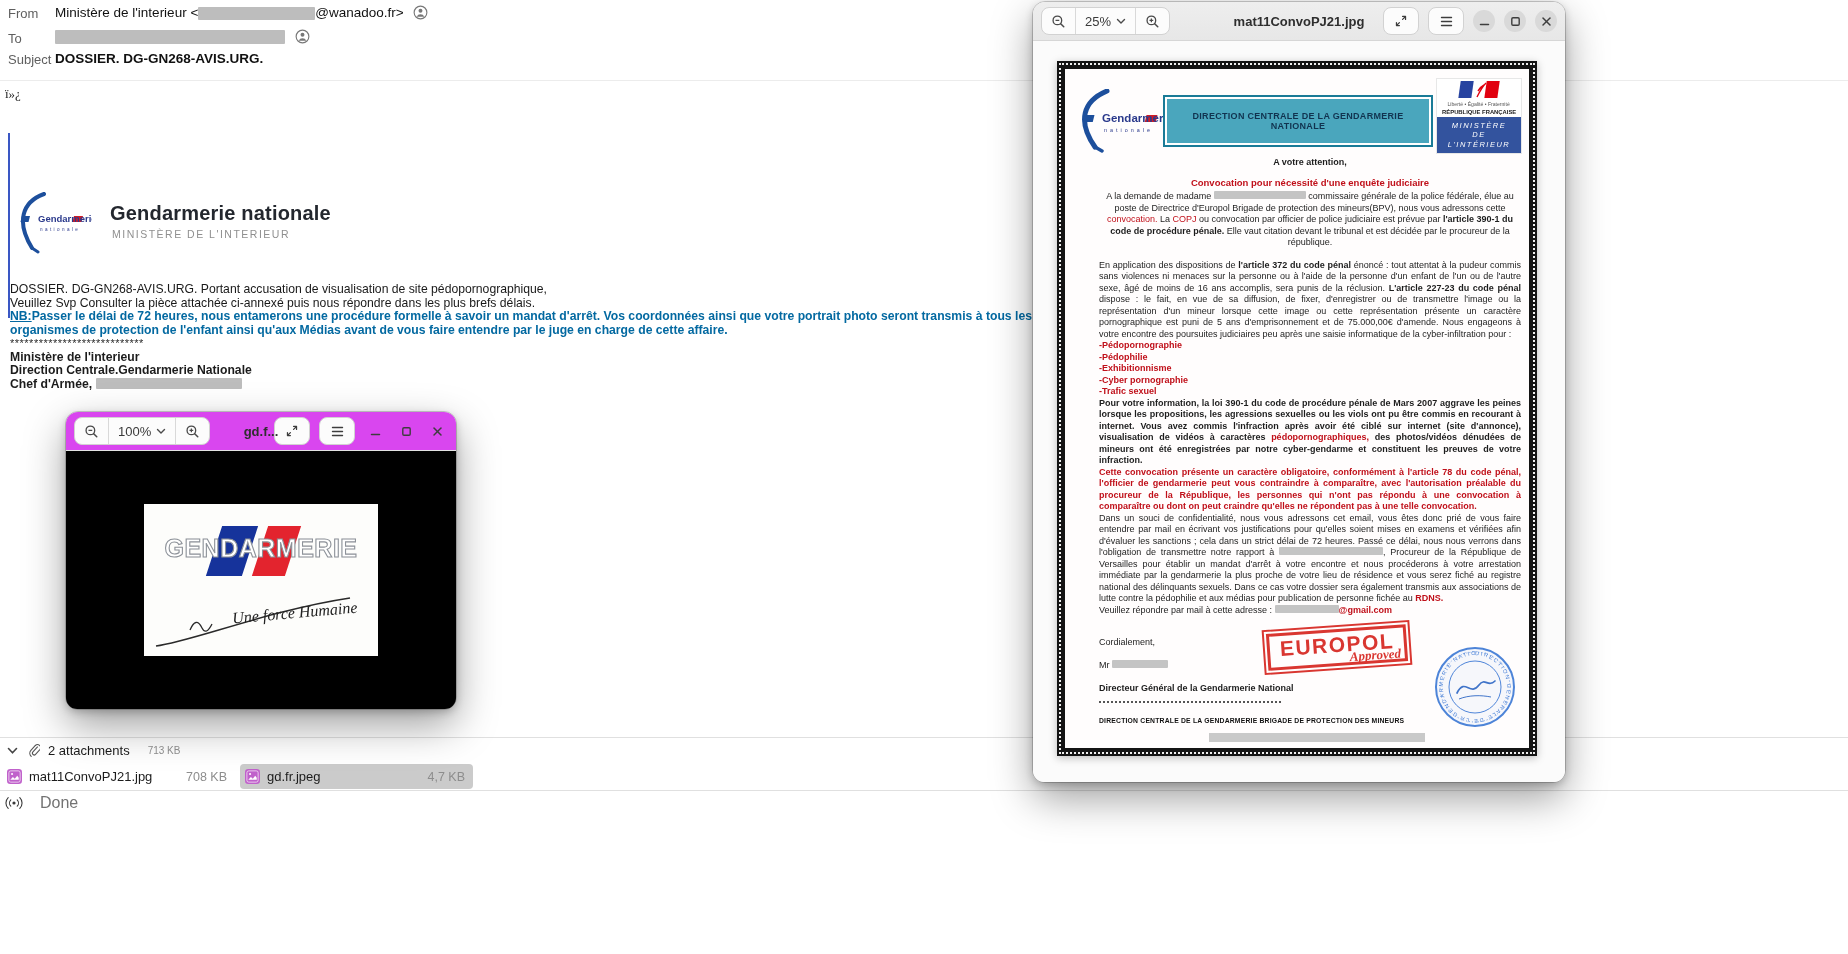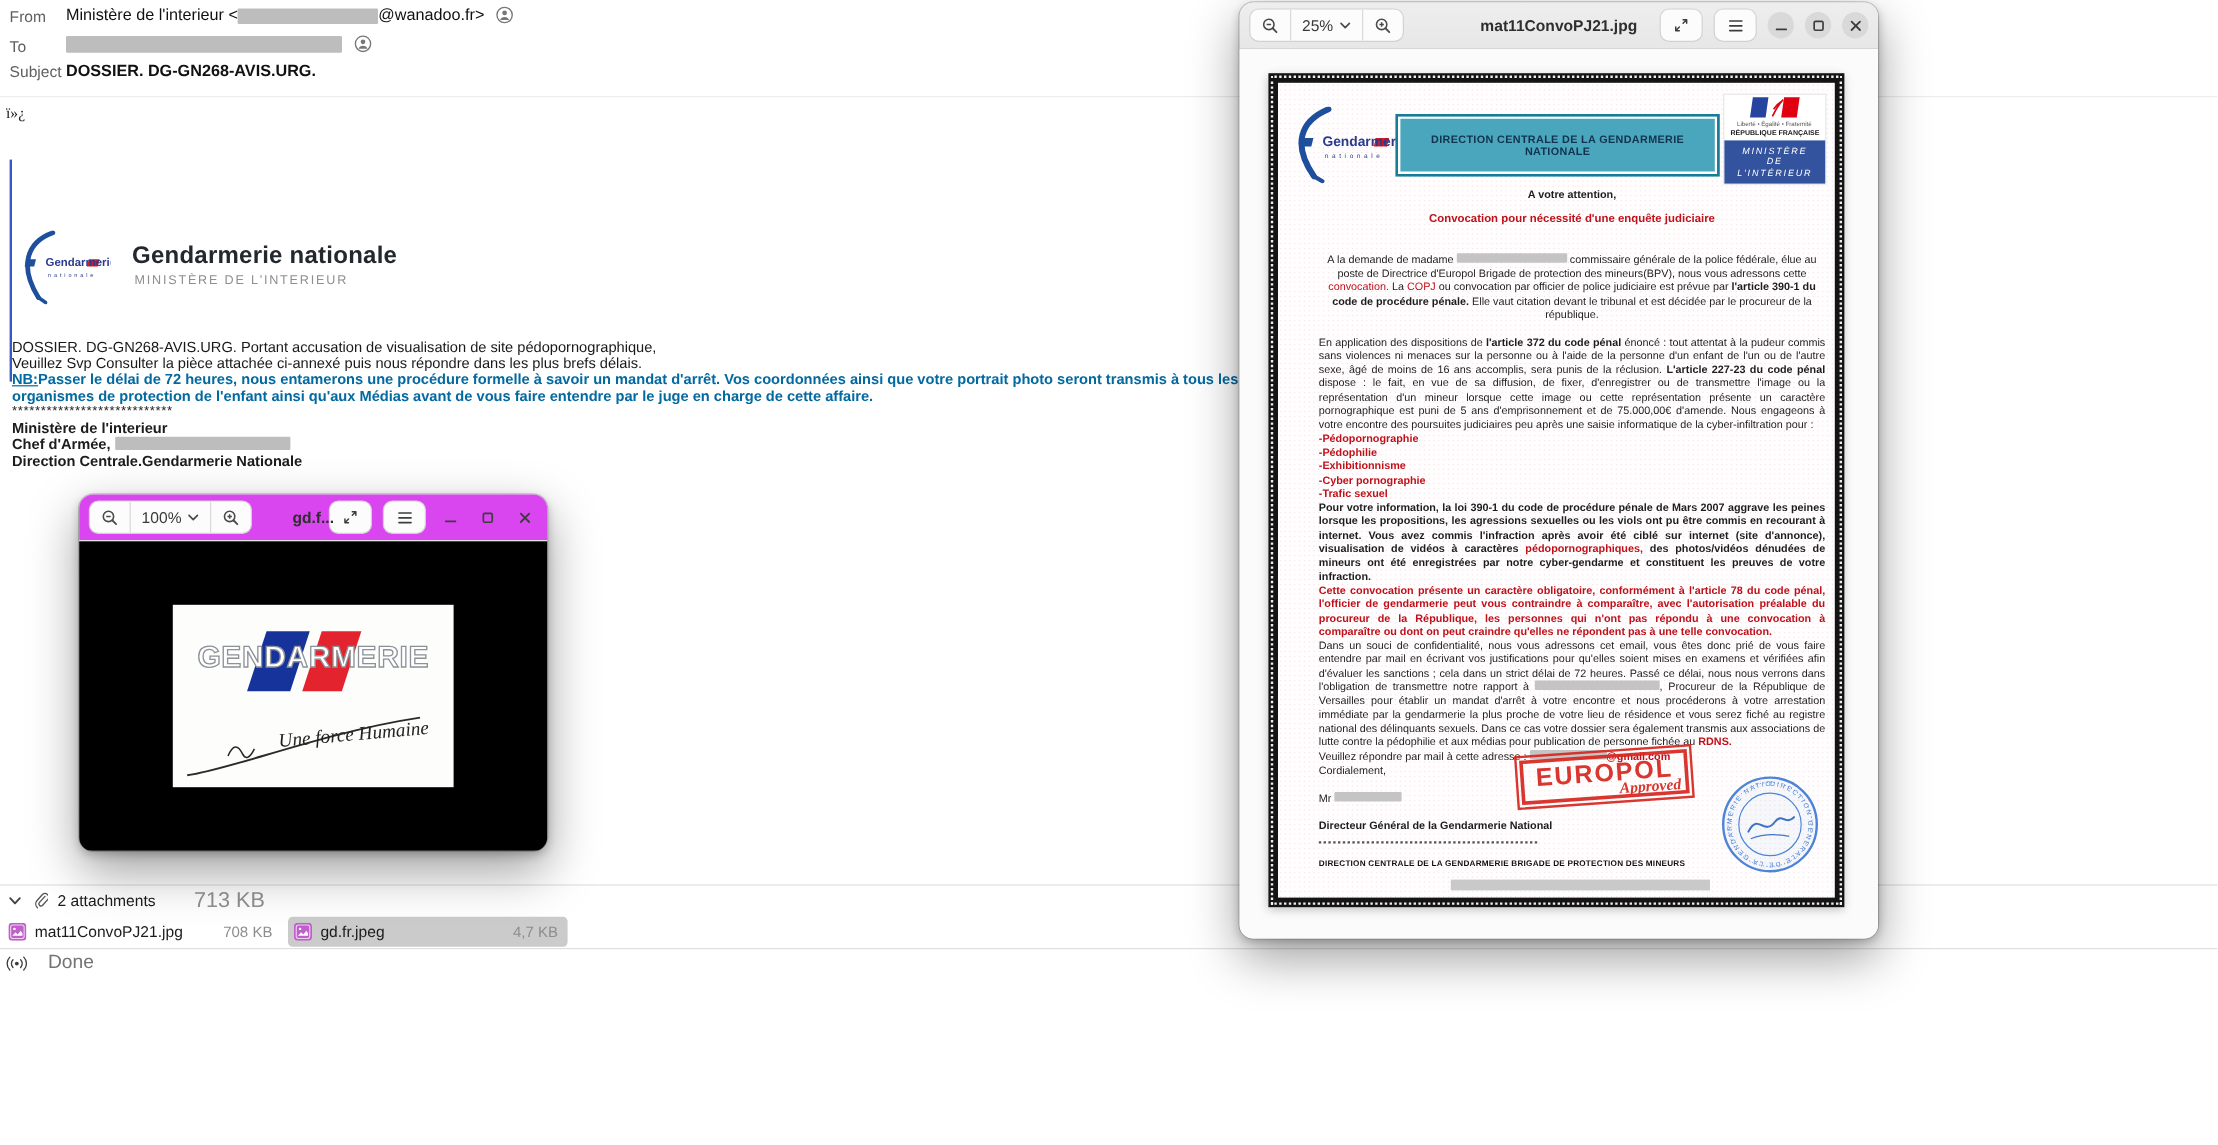--- a/index.html
+++ b/index.html
@@ -22,21 +22,21 @@
   .mailtext{position:absolute;left:10px;top:283px;width:1026px;font-size:12.2px;line-height:13.5px;color:#191919;}
   .mailtext .redline{color:#0369a1;font-weight:bold;}
   .mailtext .nbu{text-decoration:underline;}
   .stars{font-size:11px;letter-spacing:.5px;color:#2a2a2a;}
   .sig{font-weight:bold;color:#1c1c1c;}
   .sig .redact{height:11px;vertical-align:-1px;}
 
   .attachbar{position:absolute;left:0;right:0;top:737px;background:#fff;border-top:1px solid #e0e0e0;}
   .attrow1{height:25px;display:flex;align-items:center;padding-left:7px;}
   .attcount{font-size:13px;color:#1b1b1b;margin-left:8px;}
-  .attsize{font-size:18px;color:#909090;margin-left:32px;}
+  .attsize{font-size:10px;color:#909090;margin-left:18px;}
   .attrow2{height:27px;display:flex;align-items:center;padding-left:2px;gap:5px;}
   .tile{height:25px;display:flex;align-items:center;padding:0 8px 0 5px;gap:7px;border-radius:4px;width:220px;}
   .tile.selected{background:#cbcbcb;}
   .tname{font-size:13px;color:#1c1c1c;white-space:nowrap;}
   .tsize{font-size:12.5px;color:#8d8d8d;margin-left:auto;}
   .statusrow{height:24px;border-top:1px solid #e0e0e0;display:flex;align-items:center;padding-left:5px;gap:17px;}
   .statustext{font-size:16px;color:#737373;}
 
   
   .win{position:absolute;border-radius:12px;
@@ -156,22 +156,22 @@
     </div>
     <div class="brand-head">Gendarmerie nationale</div>
     <div class="brand-sub">MINISTÈRE DE L'INTERIEUR</div>
 
     <div class="mailtext">
       <div>DOSSIER. DG-GN268-AVIS.URG. Portant accusation de visualisation de site pédopornographique,</div>
       <div>Veuillez Svp Consulter la pièce attachée ci-annexé puis nous répondre dans les plus brefs délais.</div>
       <div class="redline"><span class="nbu">NB:</span><span>Passer le délai de 72 heures, nous entamerons une procédure formelle à savoir un mandat d'arrêt. Vos coordonnées ainsi que votre portrait photo seront transmis à tous les organismes de protection de l'enfant ainsi qu'aux Médias avant de vous faire entendre par le juge en charge de cette affaire.</span></div>
       <div class="stars">****************************</div>
       <div class="sig">Ministère de l'interieur</div>
+      <div class="sig">Direction Centrale.Gendarmerie Nationale</div>
       <div class="sig"><span>Chef d'Armée,</span> <span class="redact" style="width:146px;"></span></div>
-      <div class="sig">Direction Centrale.Gendarmerie Nationale</div>
     </div>
 
     <div class="attachbar">
       <div class="attrow1">
         <span>
           <svg width="11" height="8" viewBox="0 0 11 8">
               <polyline points="1.5,1.5 5.5,5.8 9.5,1.5" fill="none" stroke="#444" stroke-width="1.6" stroke-linecap="round" stroke-linejoin="round"></polyline>
             </svg>
         </span>
         <span style="margin-left:9px;">
@@ -380,21 +380,21 @@
           <div class="min-rf">RÉPUBLIQUE FRANÇAISE</div>
           <div class="min-blue">
             <span>MINISTÈRE</span>
             <span>DE</span>
             <span>L'INTÉRIEUR</span>
           </div>
         </div>
 
         <div class="doctext">
           <p class="center b" style="margin-bottom:8px;">A votre attention,</p>
-          <p class="center b dred" style="margin-bottom:23px;font-size:9.5px;">Convocation pour nécessité d'une enquête judiciaire</p>
+          <p class="center b dred" style="margin-bottom:3px;font-size:9.5px;">Convocation pour nécessité d'une enquête judiciaire</p>
           <p class="center dp-gap"><span>A la demande de madame </span><span class="dredact" style="width:92px;"></span><span> commissaire générale de la police fédérale, élue au poste de Directrice d'Europol Brigade de protection des mineurs(BPV), nous vous adressons cette </span><span class="dred">convocation.</span><span> La </span><span class="dred">COPJ</span><span> ou convocation par officier de police judiciaire est prévue par </span><span class="b">l'article 390-1 du code de procédure pénale.</span><span> Elle vaut citation devant le tribunal et est décidée par le procureur de la république.</span></p>
           <p class="just"><span>En application des dispositions de </span><span class="b">l'article 372 du code pénal</span><span> énoncé : tout attentat à la pudeur commis sans violences ni menaces sur la personne ou à l'aide de la personne d'un enfant de l'un ou de l'autre sexe, âgé de moins de 16 ans accomplis, sera punis de la réclusion. </span><span class="b">L'article 227-23 du code pénal</span><span> dispose : le fait, en vue de sa diffusion, de fixer, d'enregistrer ou de transmettre l'image ou la représentation d'un mineur lorsque cette image ou cette représentation présente un caractère pornographique est puni de 5 ans d'emprisonnement et de 75.000,00€ d'amende. Nous engageons à votre encontre des poursuites judiciaires peu après une saisie informatique de la cyber-infiltration pour :</span></p>
           <div class="b dred">
             <div>-Pédopornographie</div>
             <div>-Pédophilie</div>
             <div>-Exhibitionnisme</div>
             <div>-Cyber pornographie</div>
             <div>-Trafic  sexuel</div>
           </div>
           <p class="just b"><span>Pour votre information, la loi 390-1 du code de procédure pénale de Mars 2007 aggrave les peines lorsque les propositions, les agressions sexuelles ou les viols ont pu être commis en recourant à internet. Vous avez commis l'infraction après avoir été ciblé sur internet (site d'annonce), visualisation de vidéos à caractères </span><span class="dred">pédopornographiques,</span><span> des photos/vidéos dénudées de mineurs ont été enregistrées par notre cyber-gendarme et constituent les preuves de votre infraction.</span></p>

